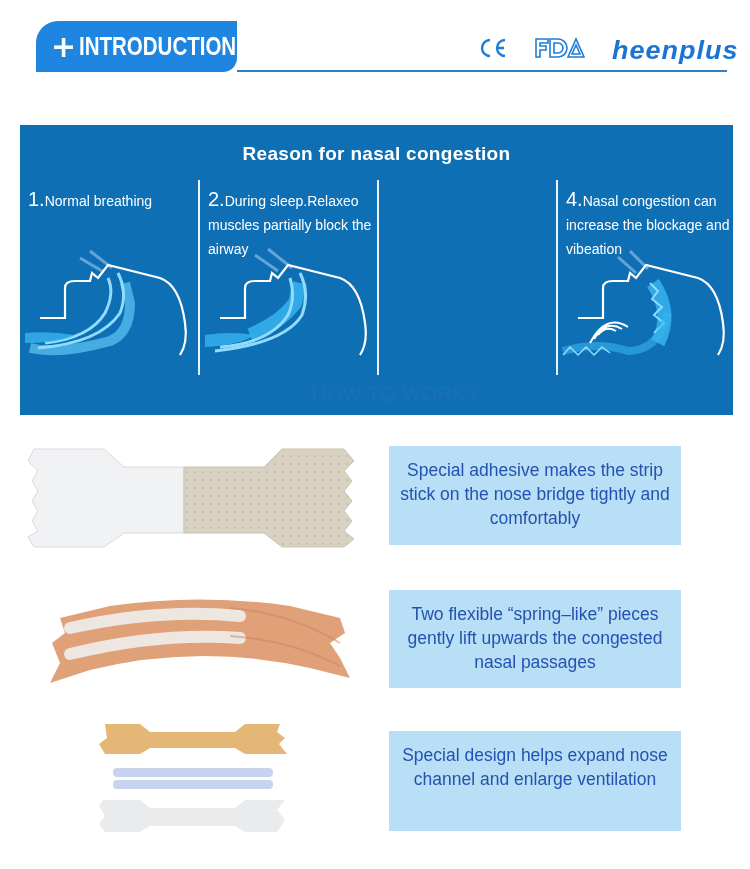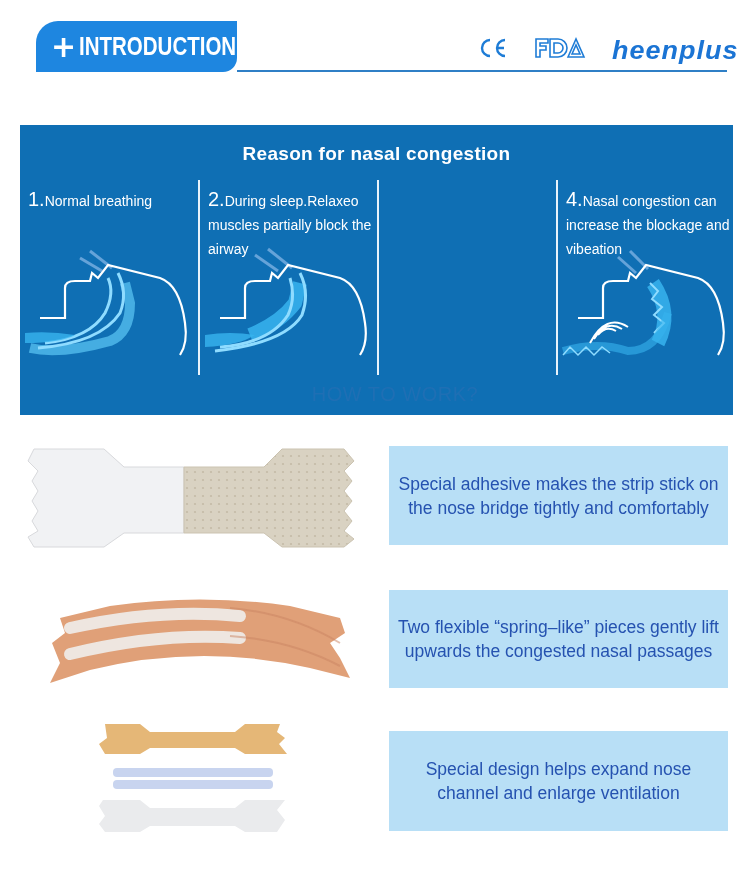--- a/index.html
+++ b/index.html
@@ -36,22 +36,22 @@
   .stage .stage-text { position: absolute; left: 8px; top: 6px; width: 170px; color: #fff; font-size: 14px; line-height: 24px; }
   .stage .stage-text .num { font-size: 20px; }
   .stage svg { position: absolute; left: 0; top: 62px; }
   .divider { position: absolute; top: 55px; width: 2px; height: 195px; background: #e8f3fb; }
 
   
   .how-title { position: absolute; left: 0; top: 383px; width: 750px; text-align: center; color: #1f6fb4; font-size: 20px; letter-spacing: 0.5px; padding-left: 40px; }
 
   .feature-img { position: absolute; }
   .feature-box {
-    position: absolute; left: 389px; width: 339px; background: #b8dff6;
-    display: flex; align-items: center; justify-content: center; text-align: center;
+    position: absolute; left: 389px; width: 292px; background: #b8dff6;
+    display: flex; justify-content: center; text-align: center;
     color: #2552b0; font-size: 17.5px; line-height: 24px; padding: 12px 6px;
   }
 </style>
 </head>
 <body>
 
 <div class="intro-tab">
   <span class="plus">+</span>
   <span class="intro-label">INTRODUCTION</span>
 </div>

